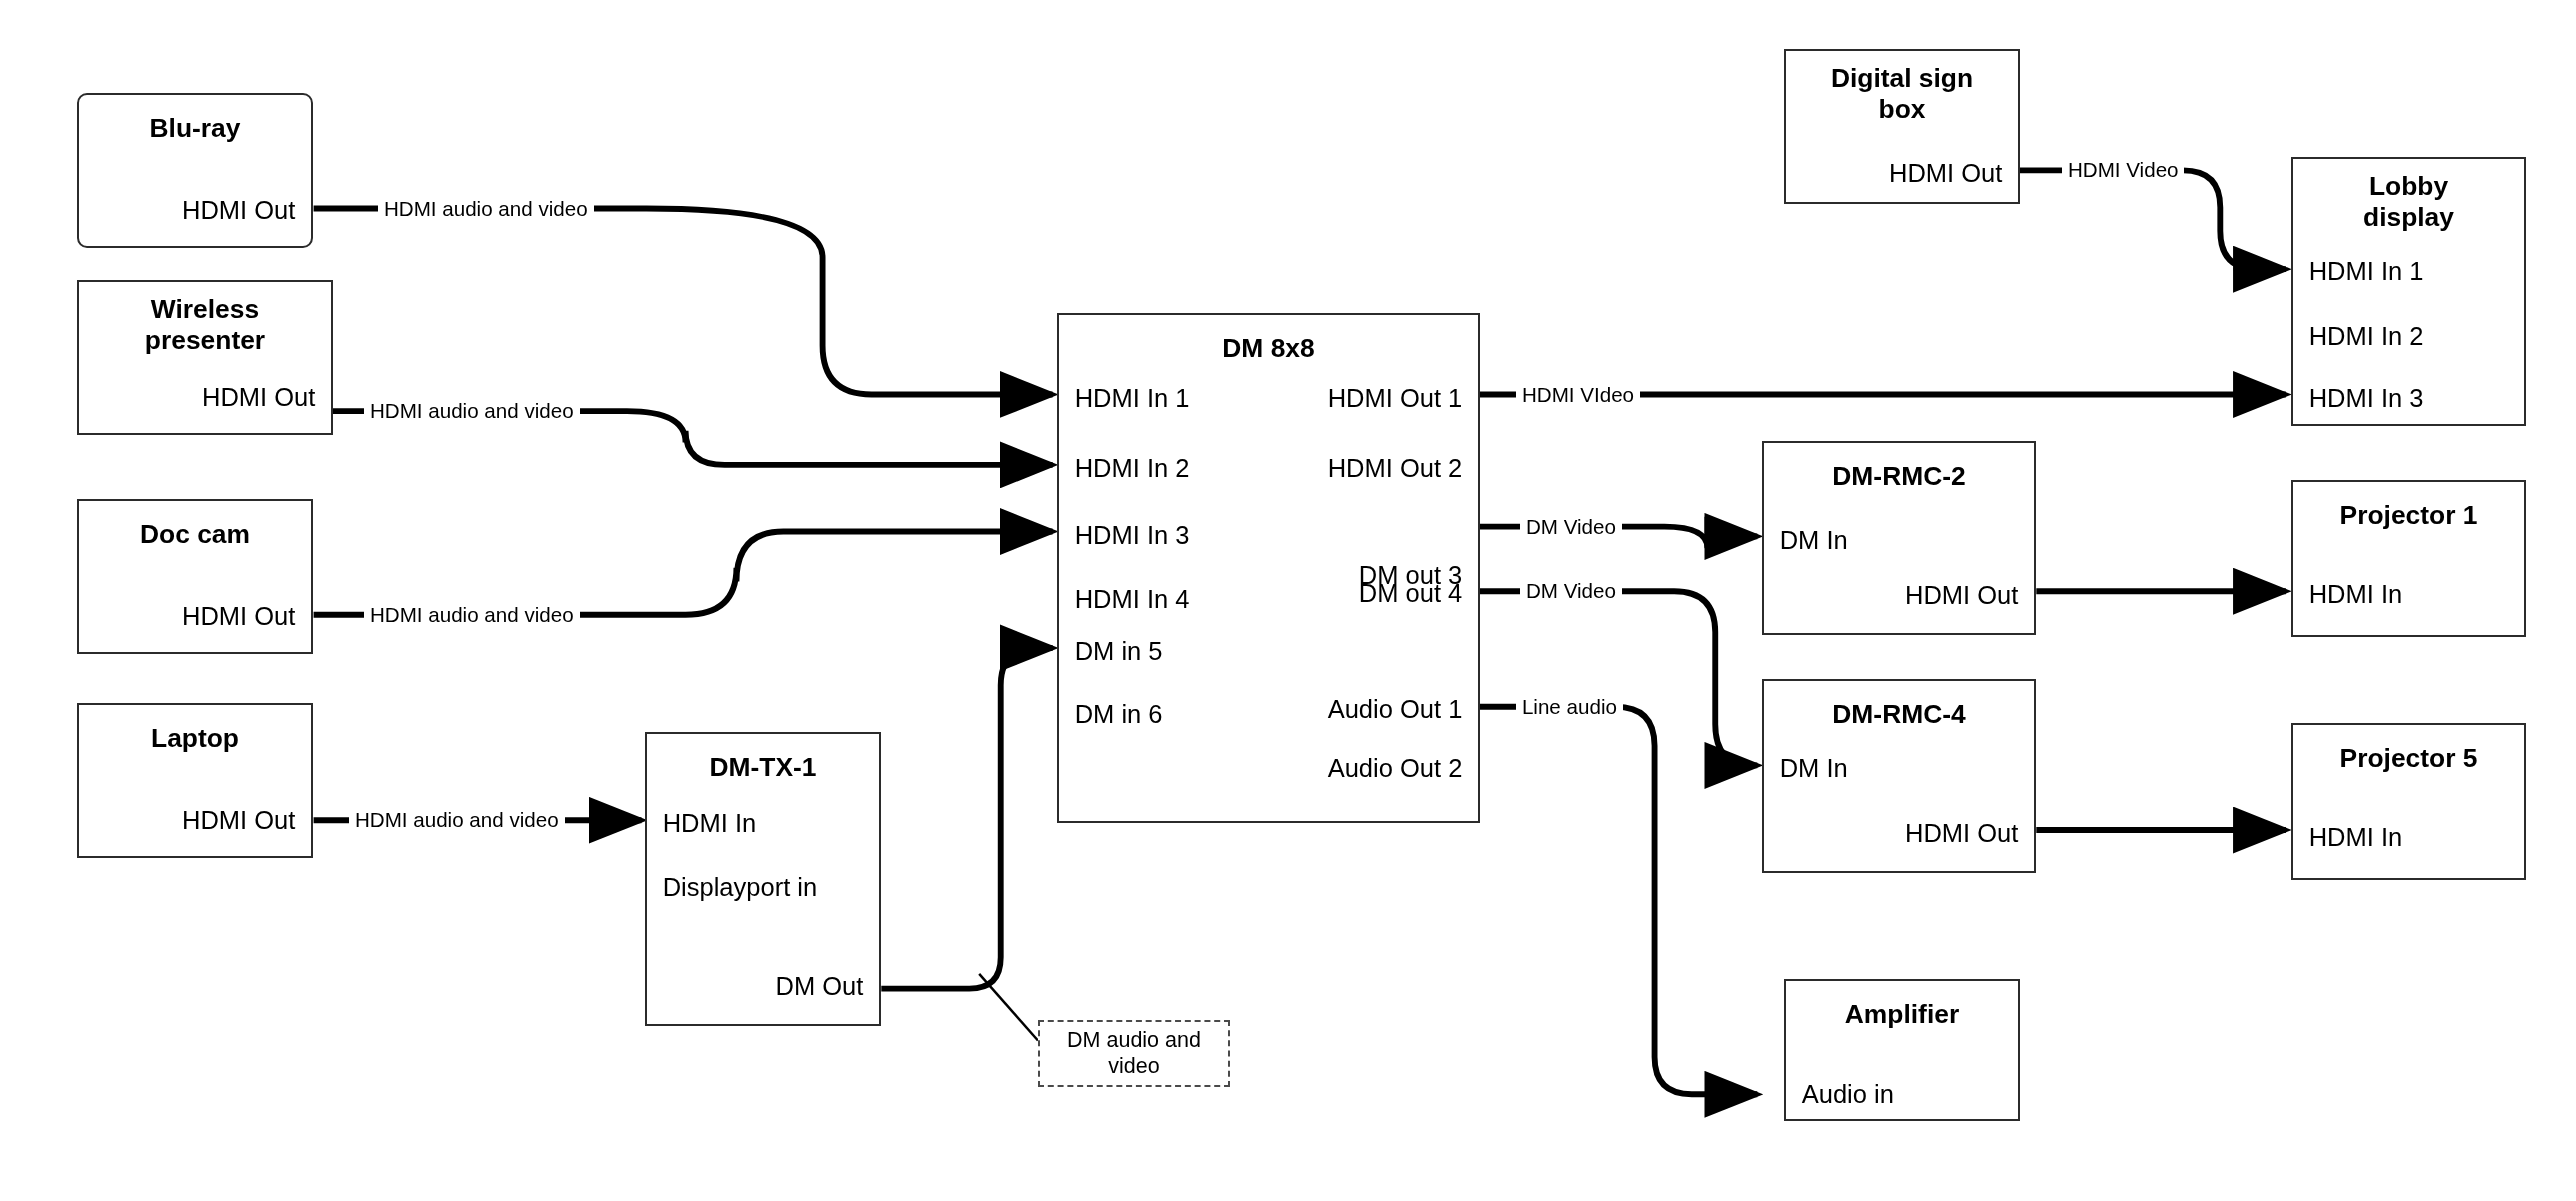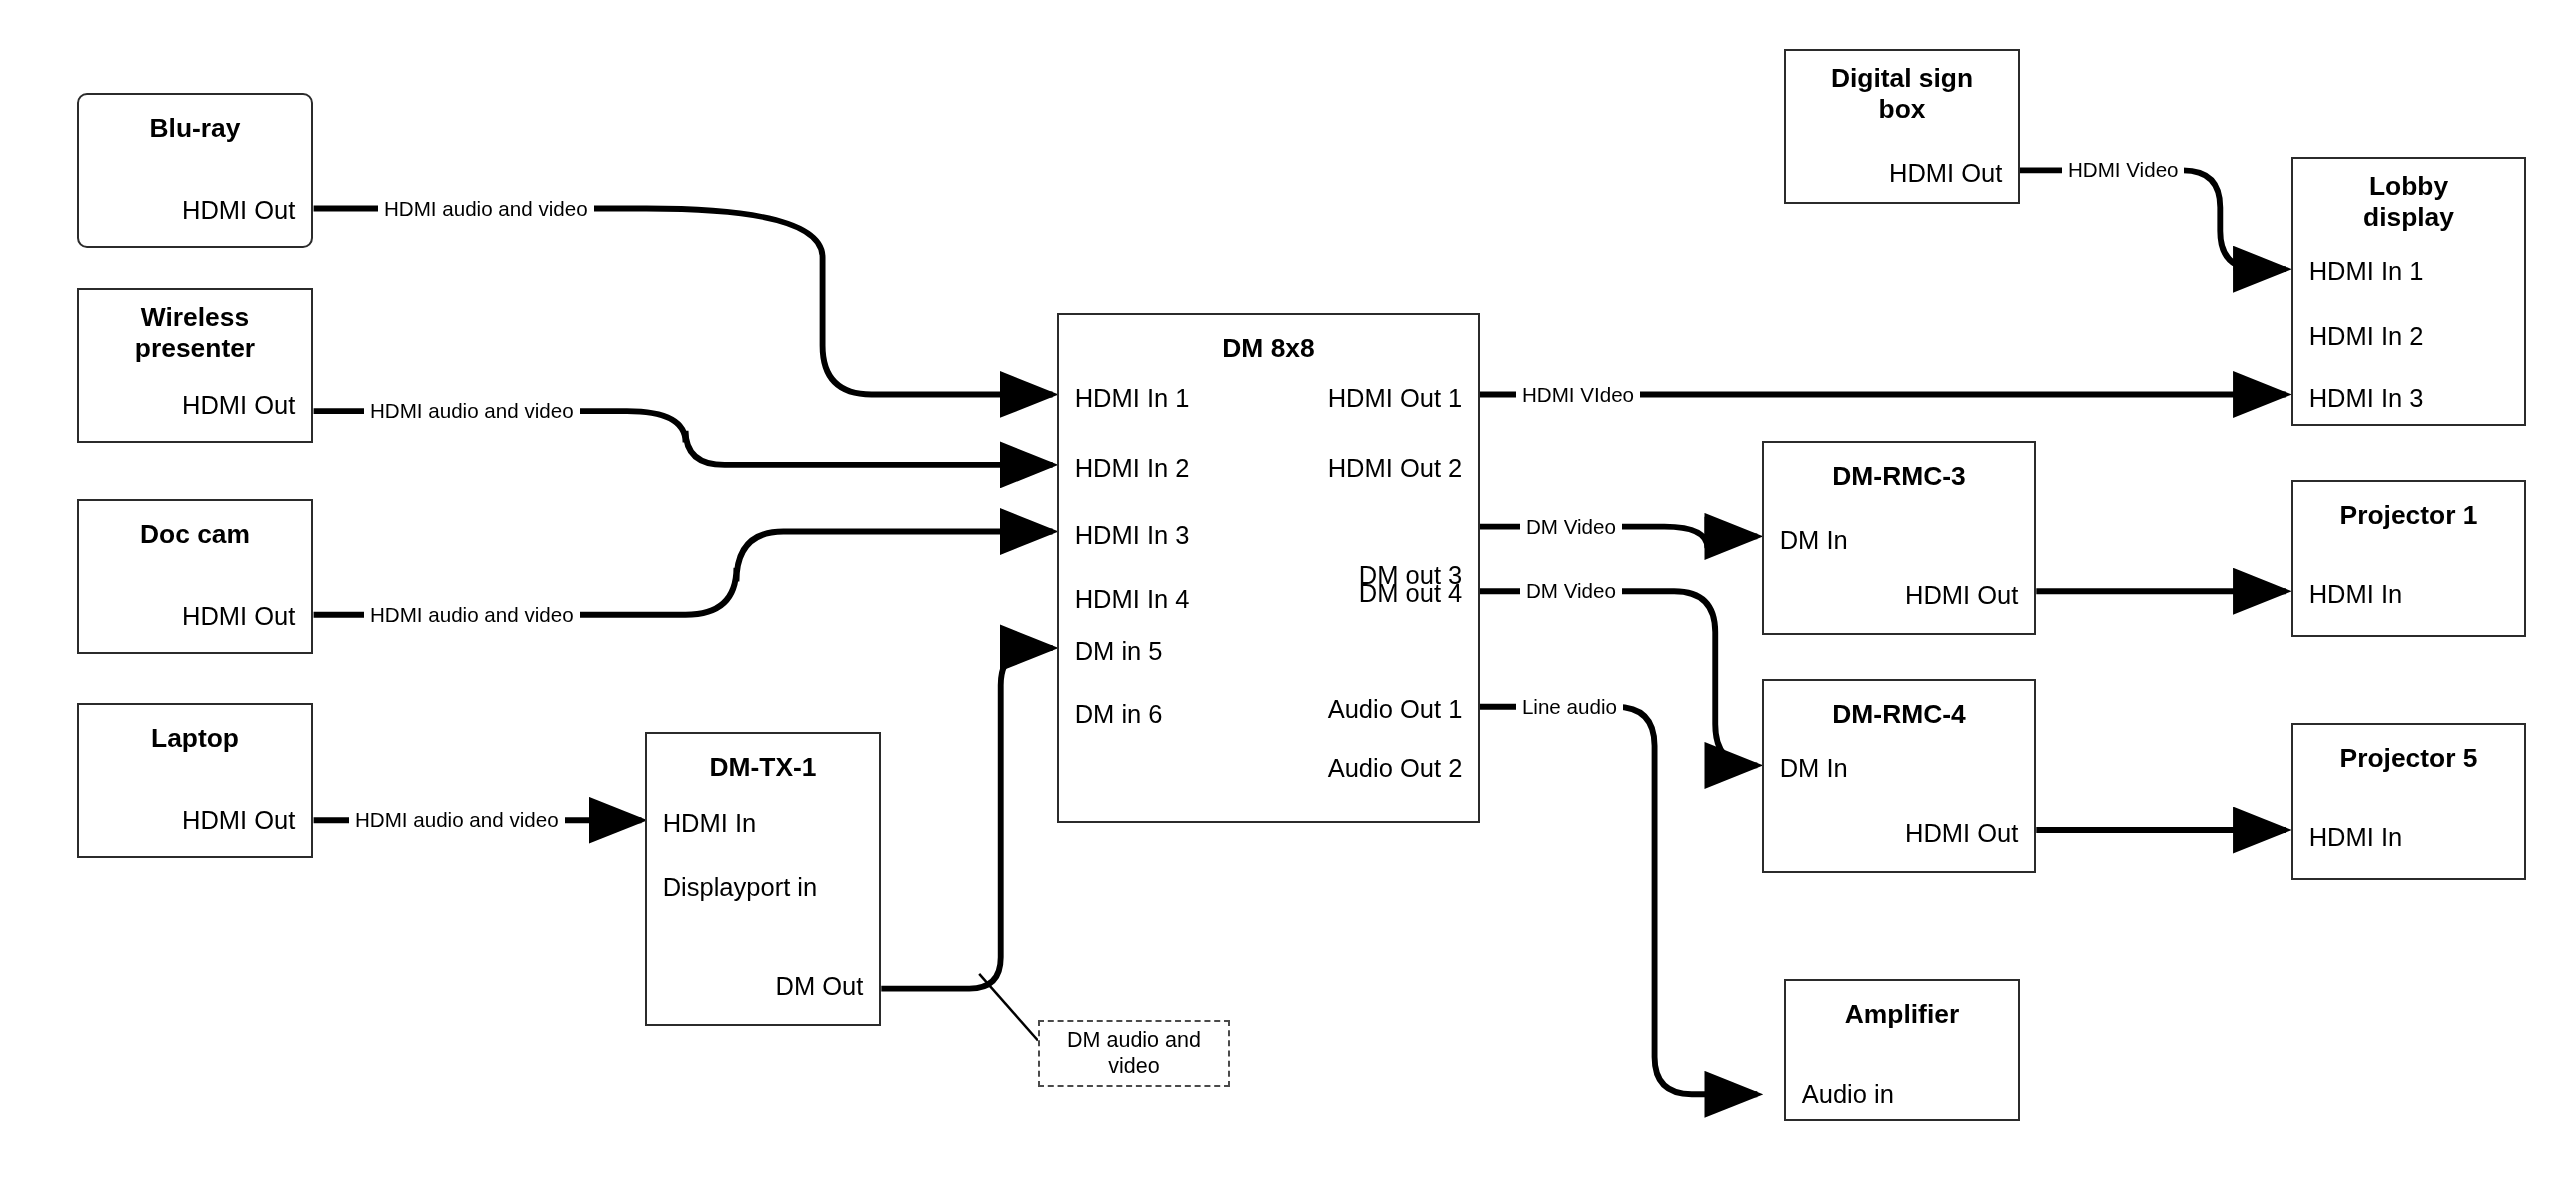--- a/index.html
+++ b/index.html
@@ -59,21 +59,21 @@
     </g>
 
     <path d="M1000,995 L1060,1063" stroke="#000" stroke-width="2.5" fill="none"></path>
   </svg>
 
   <div class="node" style="left:77px;top:93px;width:236px;height:155px;border-radius:10px;">
     <div class="title" style="top:17.6px;">Blu-ray</div>
     <div class="port r" style="top:101px;">HDMI Out</div>
   </div>
 
-  <div class="node" style="left:77px;top:288px;width:236px;height:155px;">
+  <div class="node" style="left:77px;top:280px;width:256px;height:155px;">
     <div class="title" style="top:11.7px;">Wireless</div>
     <div class="title" style="top:43px;">presenter</div>
     <div class="port r" style="top:101px;">HDMI Out</div>
   </div>
 
   <div class="node" style="left:77px;top:499px;width:236px;height:155px;">
     <div class="title" style="top:17.6px;">Doc cam</div>
     <div class="port r" style="top:101px;">HDMI Out</div>
   </div>
 
@@ -113,21 +113,21 @@
 
   <div class="node" style="left:2291px;top:157px;width:235px;height:269px;">
     <div class="title" style="top:11.7px;">Lobby</div>
     <div class="title" style="top:43px;">display</div>
     <div class="port l" style="top:98px;">HDMI In 1</div>
     <div class="port l" style="top:163px;">HDMI In 2</div>
     <div class="port l" style="top:225px;">HDMI In 3</div>
   </div>
 
   <div class="node" style="left:1762px;top:441px;width:274px;height:194px;">
-    <div class="title" style="top:17.6px;">DM-RMC-3</div>
+    <div class="title" style="top:17.6px;">DM-RMC-2</div>
     <div class="port l" style="top:83px;">DM In</div>
     <div class="port r" style="top:138px;">HDMI Out</div>
   </div>
 
   <div class="node" style="left:1762px;top:679px;width:274px;height:194px;">
     <div class="title" style="top:17.6px;">DM-RMC-4</div>
     <div class="port l" style="top:73px;">DM In</div>
     <div class="port r" style="top:138px;">HDMI Out</div>
   </div>
 

